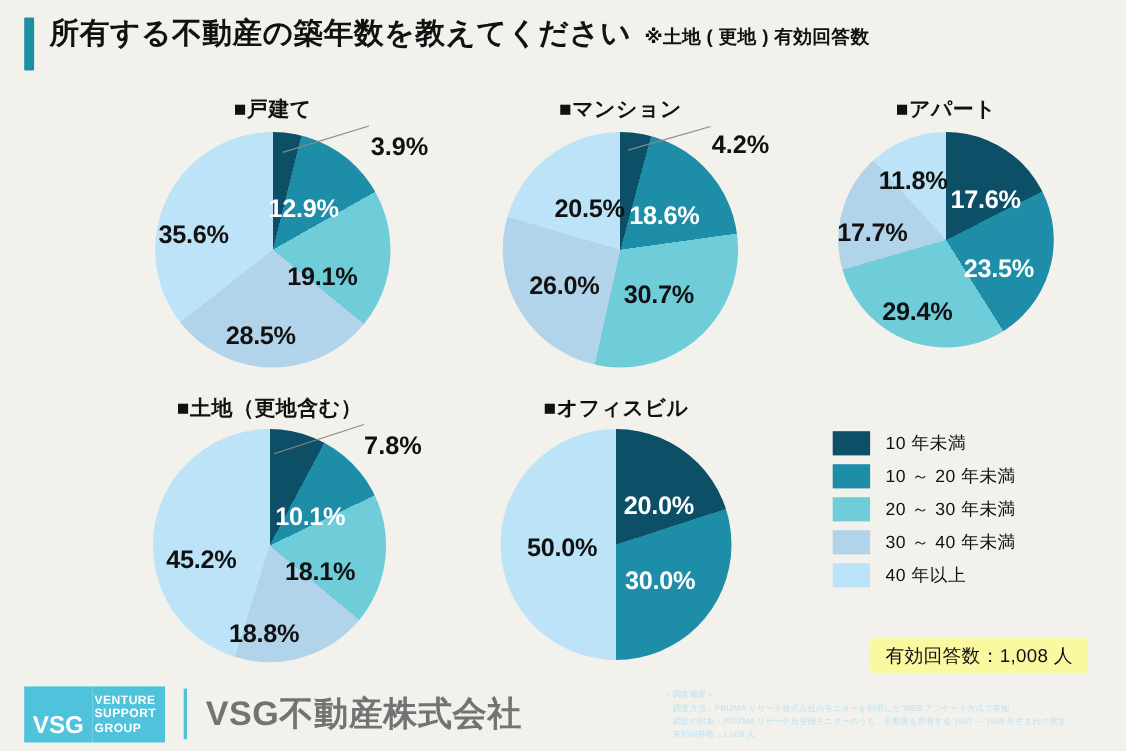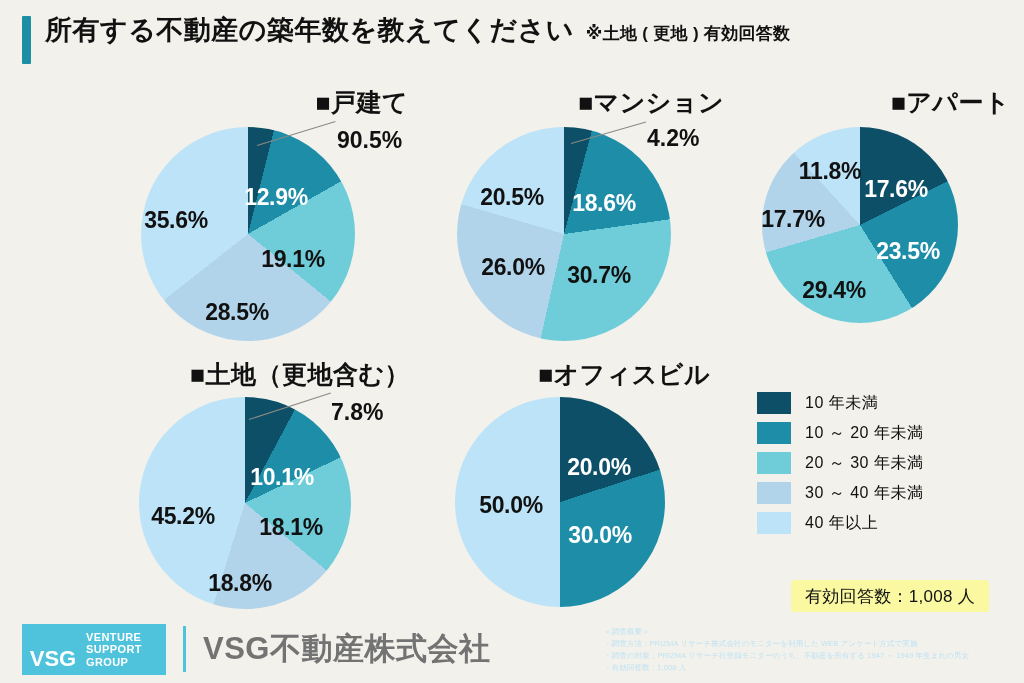--- a/index.html
+++ b/index.html
@@ -16,21 +16,21 @@
 
   
   .title-row{position:absolute;left:22px;top:16px;display:flex;align-items:flex-start;}
   .accent-bar{width:9px;height:48px;background:#1D8FA3;border-radius:1px;margin-right:14px;}
   .title-text{display:flex;align-items:baseline;}
   .title-main{font-size:27px;font-weight:700;letter-spacing:.5px;color:#111;line-height:1.1;}
   .title-note{font-size:17px;font-weight:700;color:#111;margin-left:12px;letter-spacing:.3px;}
 
   
   .pie-block{position:absolute;}
-  .pie-title{font-size:25px;font-weight:700;color:#111;text-align:right;white-space:nowrap;letter-spacing:.5px;}
+  .pie-title{font-size:19px;font-weight:700;color:#111;text-align:center;white-space:nowrap;letter-spacing:.5px;}
   .pie-wrap{position:relative;margin:0 auto;}
   .pie{border-radius:50%;position:relative;}
   .slice-label{position:absolute;transform:translate(-50%,-50%);white-space:nowrap;font-weight:700;letter-spacing:-.3px;}
   .slice-label .num{font-size:23px;}
   .slice-label.dark{color:#111;}
   .slice-label.light{color:#fff;}
   .callout{position:absolute;white-space:nowrap;font-weight:700;color:#111;}
   .callout .num{font-size:23px;}
   .leader{position:absolute;height:1px;background:#8a8a84;transform-origin:left center;}
 
@@ -44,21 +44,21 @@
   .badge{position:absolute;left:791px;top:580px;background:#FAF8A0;
          padding:5px 14px;border-radius:4px;font-size:17px;color:#111;white-space:nowrap;letter-spacing:.3px;}
 
   
   .footer{position:absolute;left:0;top:612px;width:1024px;height:71px;background:#F2F1EC;}
   .logo-area{position:absolute;left:22px;top:12px;display:flex;align-items:center;}
   .logo-mark{display:flex;align-items:stretch;}
   .logo-box{background:#4FC3DC;color:#fff;font-weight:700;font-size:22px;
             display:flex;align-items:flex-end;justify-content:center;width:62px;padding:0 0 3px 0;letter-spacing:0px;}
   .logo-words{background:#4FC3DC;color:#fff;font-weight:700;font-size:11px;line-height:1.12;
-              padding:7px 24px 7px 2px;letter-spacing:.4px;}
+              padding:7px 8px 7px 2px;letter-spacing:.4px;}
   .logo-divider{width:3px;background:#4FC3DC;margin:0 17px;height:46px;align-self:center;}
   .logo-company{color:#737373;font-size:31px;font-weight:700;letter-spacing:.5px;white-space:nowrap;}
   .survey{position:absolute;left:604px;top:14px;color:#BFE3F2;font-size:7.5px;line-height:1.62;letter-spacing:.1px;white-space:nowrap;}
 </style>
 </head>
 <body>
 
 <div class="page">
 
   <div class="title-row">
@@ -80,39 +80,39 @@
         <span class="num">19.1%</span>
       </div>
       <div class="slice-label dark" style="left:96px;top:185px;">
         <span class="num">28.5%</span>
       </div>
       <div class="slice-label dark" style="left:35px;top:93px;">
         <span class="num">35.6%</span>
       </div>
       <div class="leader" style="left:116px;top:18px;width:82px;transform:rotate(-17deg);"></div>
       <div class="callout" style="left:196px;top:0px;">
-        <span class="num">90.5%</span>
+        <span class="num">3.9%</span>
       </div>
     </div>
   </div>
 
   <div class="pie-block" style="left:404px;top:86px;width:320px;">
     <div class="pie-title">■マンション</div>
     <div class="pie-wrap" style="width:214px;height:214px;margin-top:8px;">
       <div class="pie" id="pie1" style="width: 214px; height: 214px; background: conic-gradient(rgb(13, 79, 102) 0deg, rgb(13, 79, 102) 15.12deg, rgb(30, 141, 168) 15.12deg, rgb(30, 141, 168) 82.08deg, rgb(111, 205, 217) 82.08deg, rgb(111, 205, 217) 192.6deg, rgb(178, 212, 235) 192.6deg, rgb(178, 212, 235) 286.2deg, rgb(188, 227, 247) 286.2deg, rgb(188, 227, 247) 360deg);"></div>
       <div class="slice-label light" style="left:147px;top:76px;">
         <span class="num">18.6%</span>
       </div>
       <div class="slice-label dark" style="left:142px;top:148px;">
         <span class="num">30.7%</span>
       </div>
       <div class="slice-label dark" style="left:56px;top:140px;">
         <span class="num">26.0%</span>
       </div>
-      <div class="slice-label dark" style="left:55px;top:70px;text-align:right;">
+      <div class="slice-label dark" style="left:79px;top:70px;text-align:right;">
         <span class="num">20.5%</span>
       </div>
       <div class="leader" style="left:114px;top:16px;width:78px;transform:rotate(-16deg);"></div>
       <div class="callout" style="left:190px;top:-2px;">
         <span class="num">4.2%</span>
       </div>
     </div>
   </div>
 
   <div class="pie-block" style="left:710px;top:86px;width:300px;">

